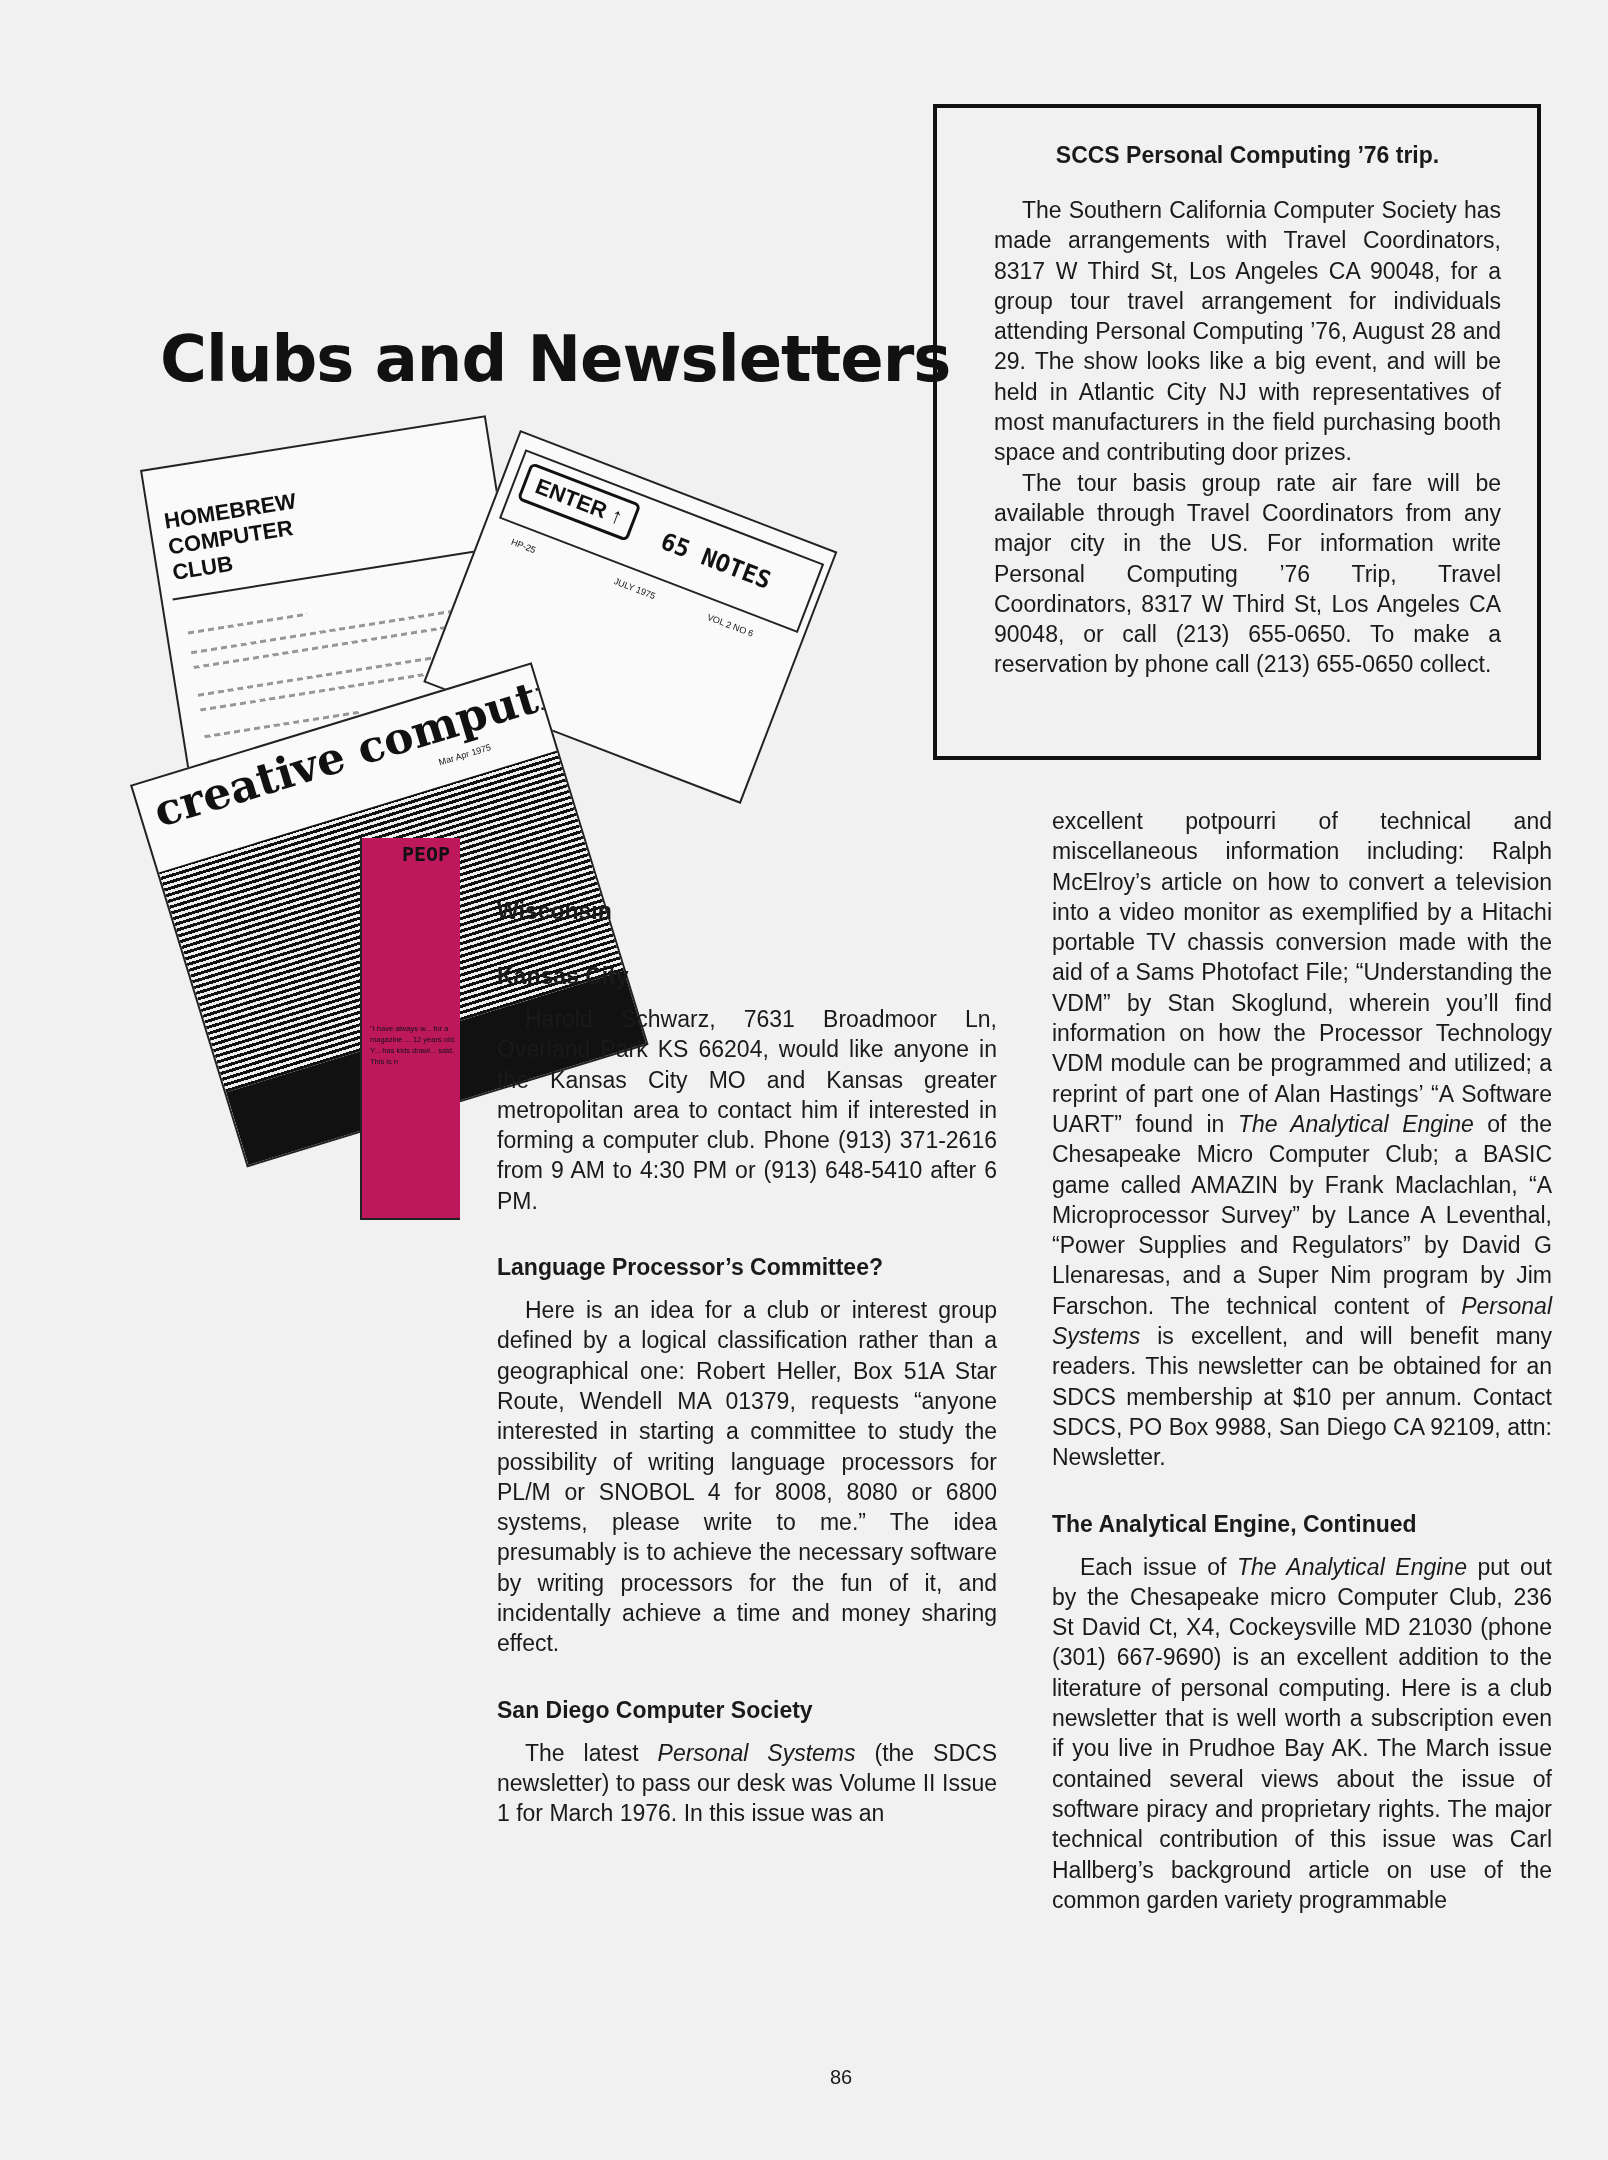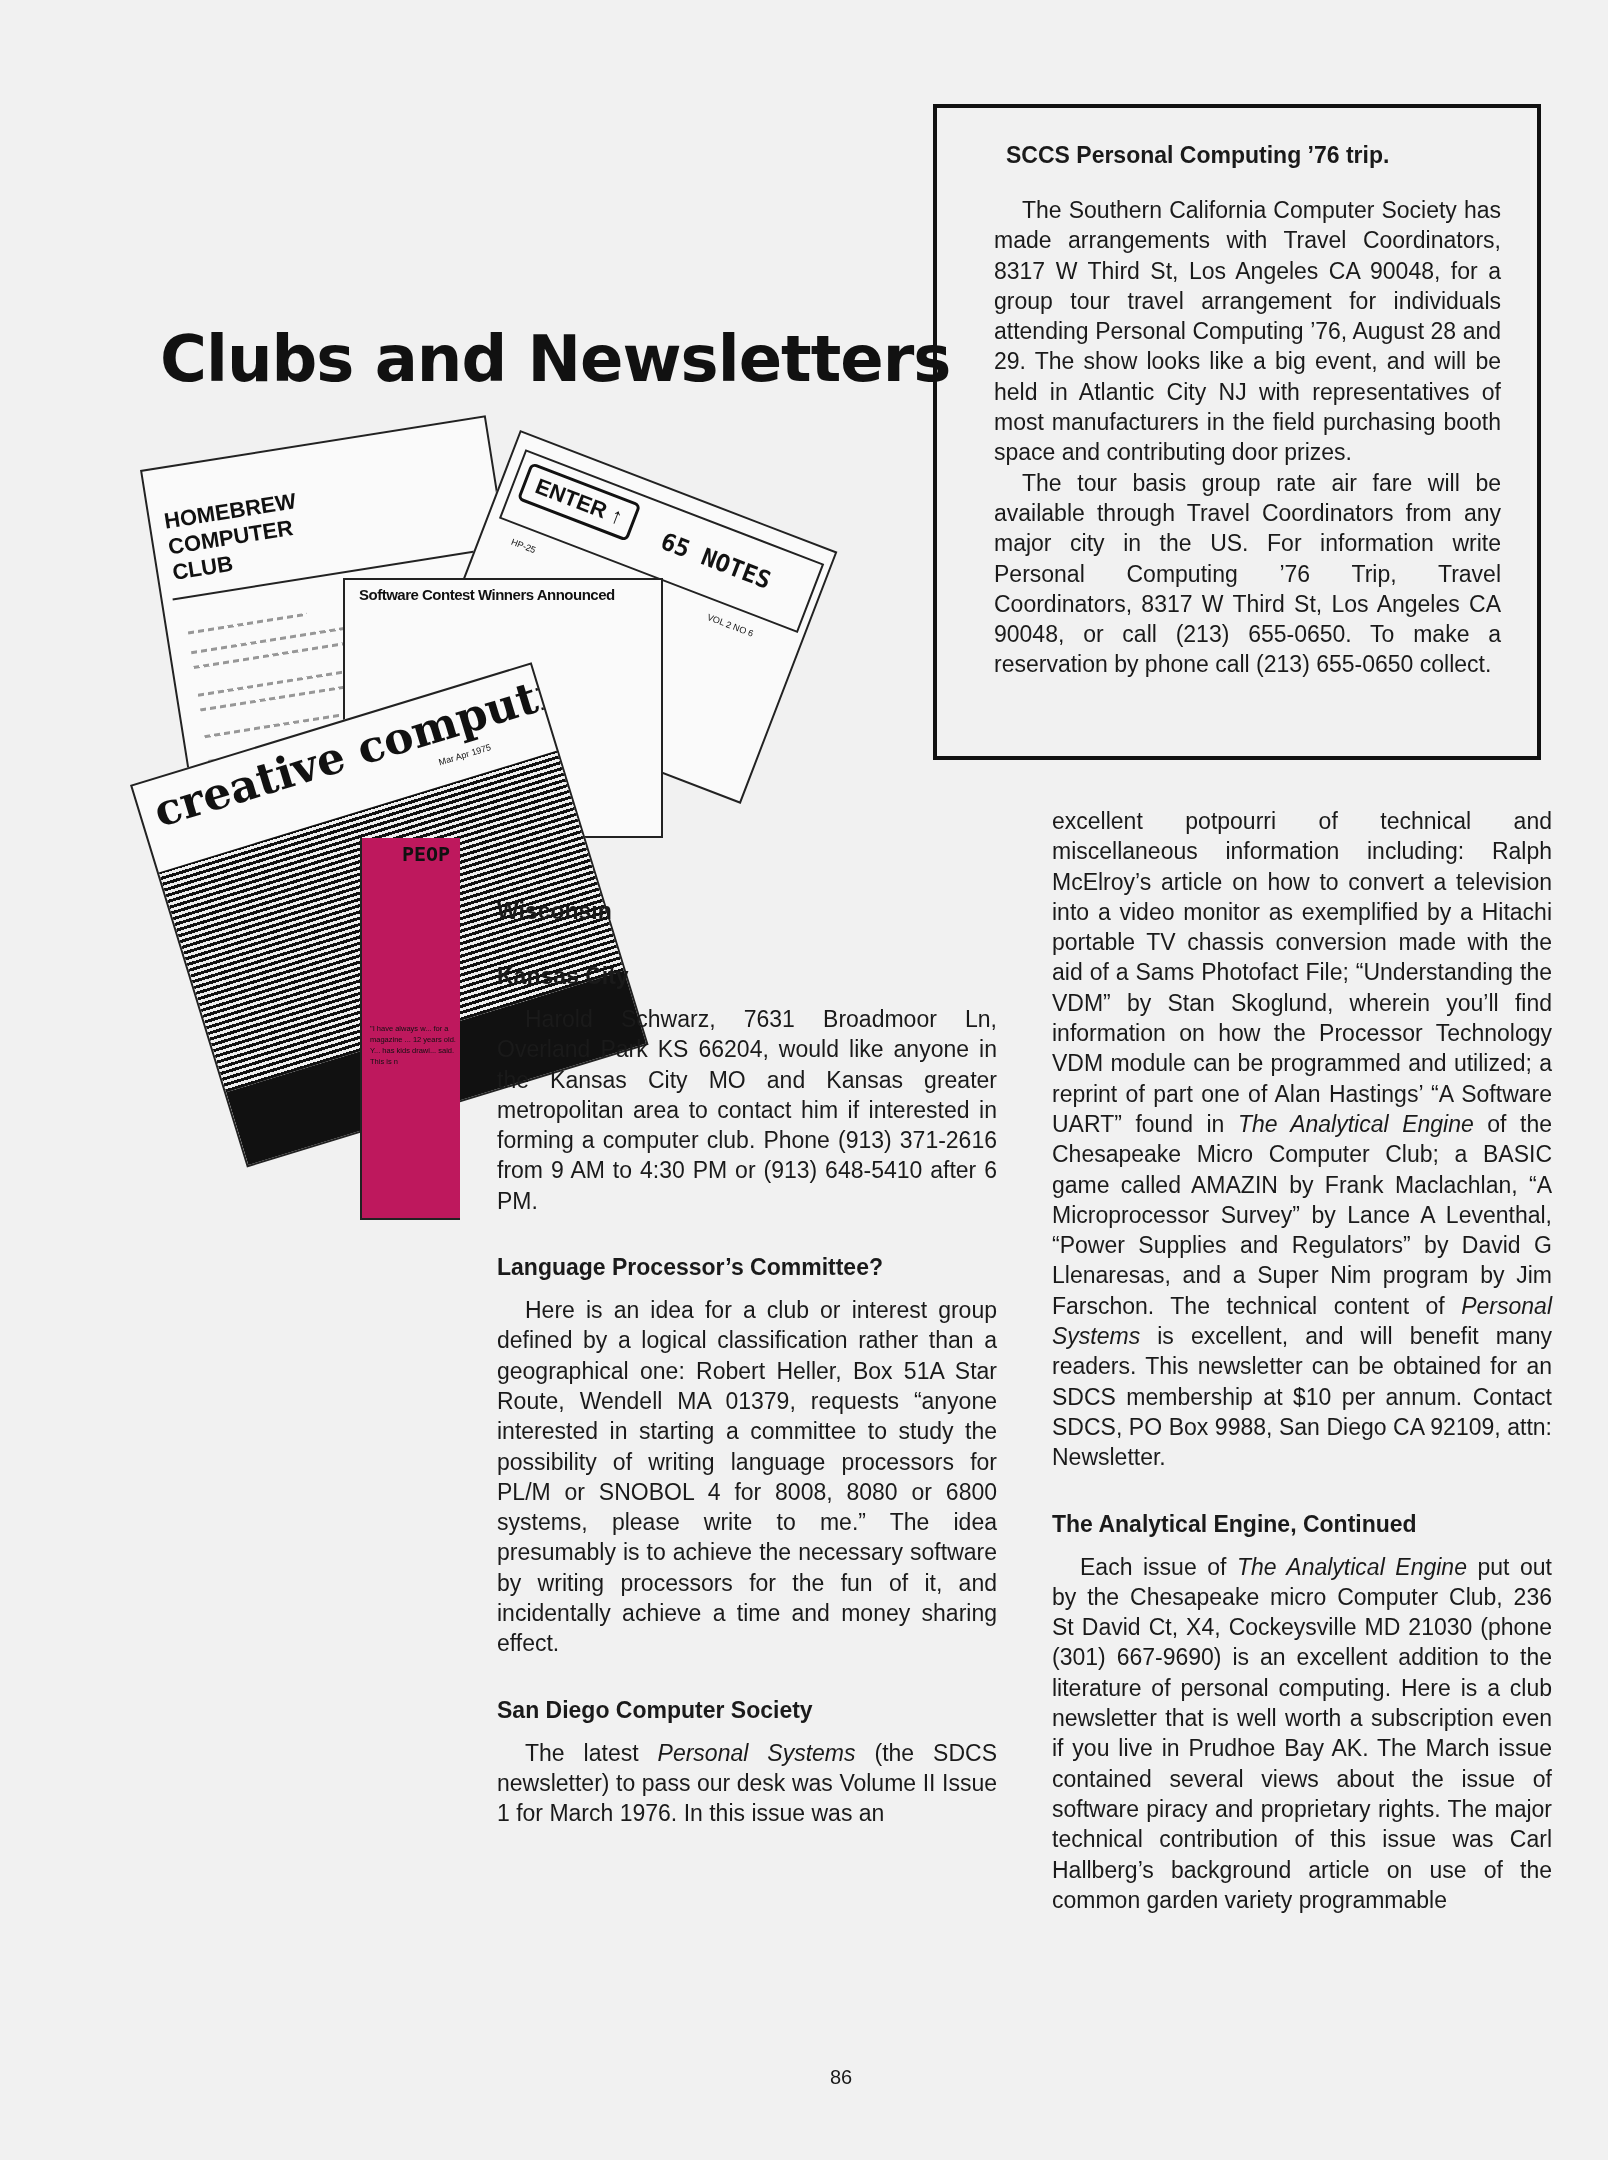--- a/index.html
+++ b/index.html
@@ -23,22 +23,22 @@
   
   .sidebar-box {
     position: absolute;
     left: 933px; top: 104px;
     width: 608px; height: 656px;
     border: 4px solid #111;
     box-sizing: border-box;
     padding: 34px 36px 0 57px;
   }
   .sidebar-box h3 {
-    margin: 0 0 26px 12px;
-    font-size: 23px; font-weight: bold;
+    margin: 0 0 26px 0;
+    font-size: 23px; font-weight: bold; text-align: center;
   }
   .body-text {
     font-size: 23px;
     line-height: 30.3px;
     text-align: justify;
     margin: 0;
     text-indent: 28px;
   }
   .body-text.noindent { text-indent: 0; }
   
@@ -94,23 +94,20 @@
     <div style="position:absolute; left:10px; top:14px; width:316px; height:70px; border:2px solid #222;"></div>
     <div class="mag-title" style="left:20px; top:24px; font-size:22px; border:3px solid #111; border-radius:6px; padding:4px 10px;">
       <span>ENTER</span> ↑
     </div>
     <div class="mag-title" style="left:170px; top:36px; font-size:24px; font-family:'DejaVu Sans Mono', monospace;">65 NOTES</div>
     <div class="mag-title" style="left:30px; top:100px; font-size:9px; font-weight:normal;">HP-25</div>
     <div class="mag-title" style="left:140px; top:100px; font-size:9px; font-weight:normal;">JULY 1975</div>
     <div class="mag-title" style="left:240px; top:100px; font-size:9px; font-weight:normal;">VOL 2  NO 6</div>
   </div>
 
-  <div class="mag" style="left:343px; top:578px; width:320px; height:260px;">
-    <div class="mag-title" style="left:14px; top:6px; font-size:15px; letter-spacing:-0.5px;">Software Contest Winners Announced</div>
-  </div>
 
   <div class="mag" style="left:130px; top:785px; width:420px; height:400px; transform:rotate(-17deg); transform-origin:left top;">
     <div class="mag-title" style="left:14px; top:6px; font-size:44px; font-family:'DejaVu Serif', serif;">creative computing</div>
     <div class="mag-title" style="left:300px; top:62px; font-size:9px; font-weight:normal;">Mar Apr 1975</div>
     <div class="stripes" style="left:0; top:90px; width:420px; height:230px;"></div>
     <div style="position:absolute; left:0; top:320px; width:420px; height:80px; background:#111;"></div>
   </div>
 
   <div class="mag" style="left:360px; top:838px; width:100px; height:382px; border-right:none; border-top:none; background:#be185d;">
     <div class="mag-title" style="left:40px; top:4px; font-size:20px; font-family:'DejaVu Sans Mono', monospace;">PEOP</div>

